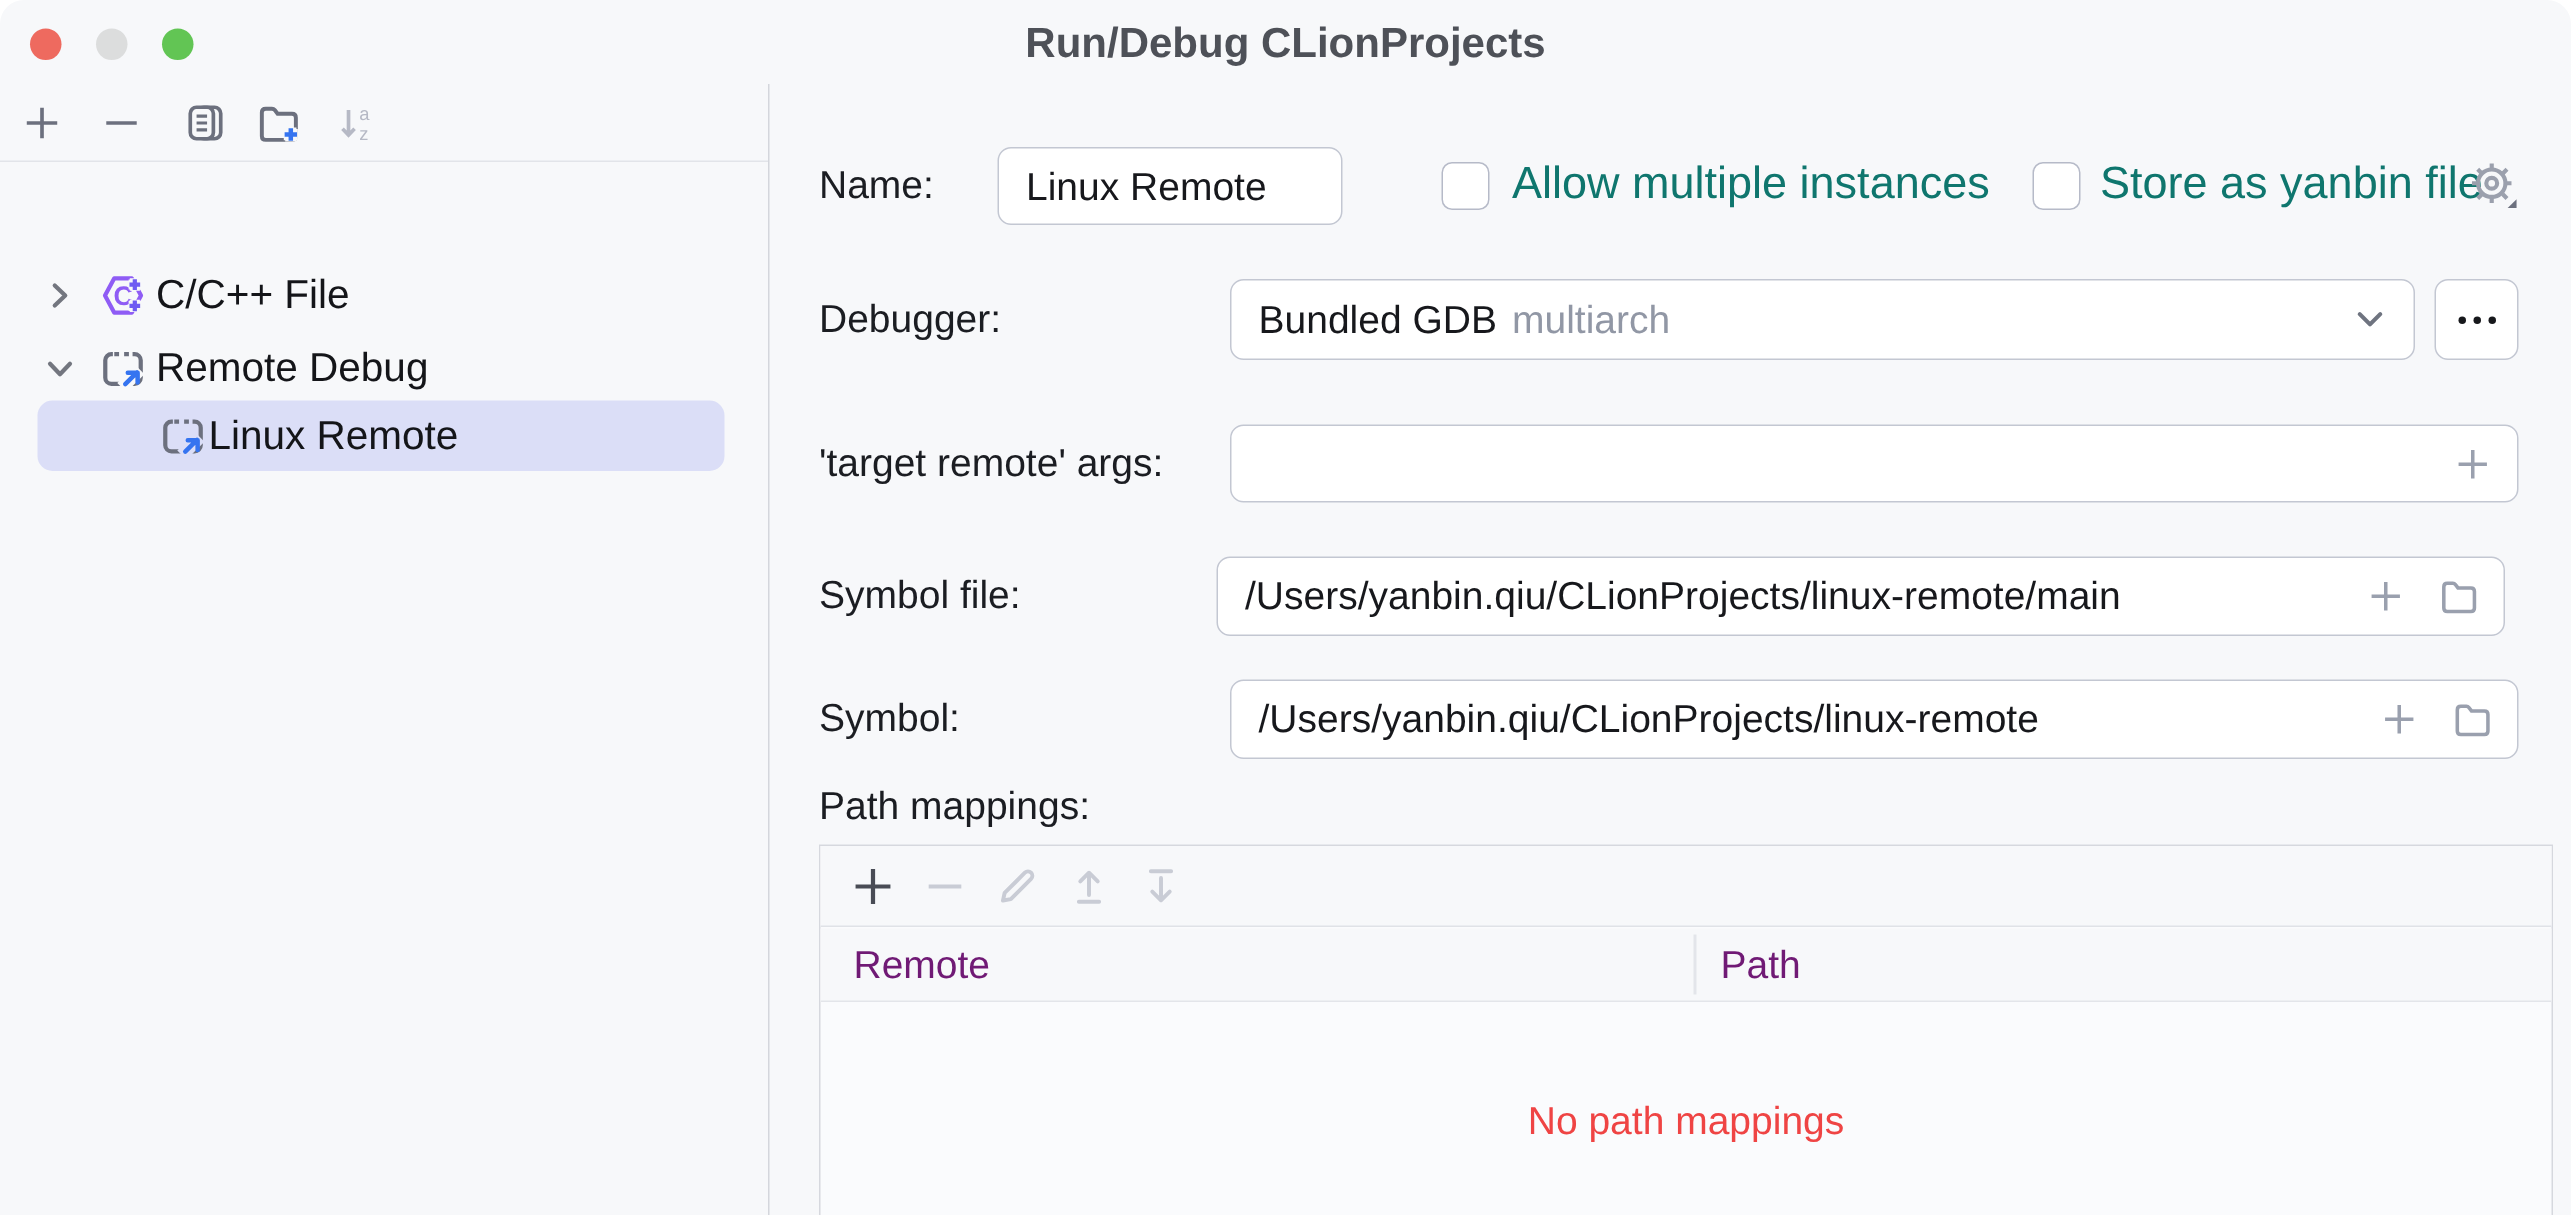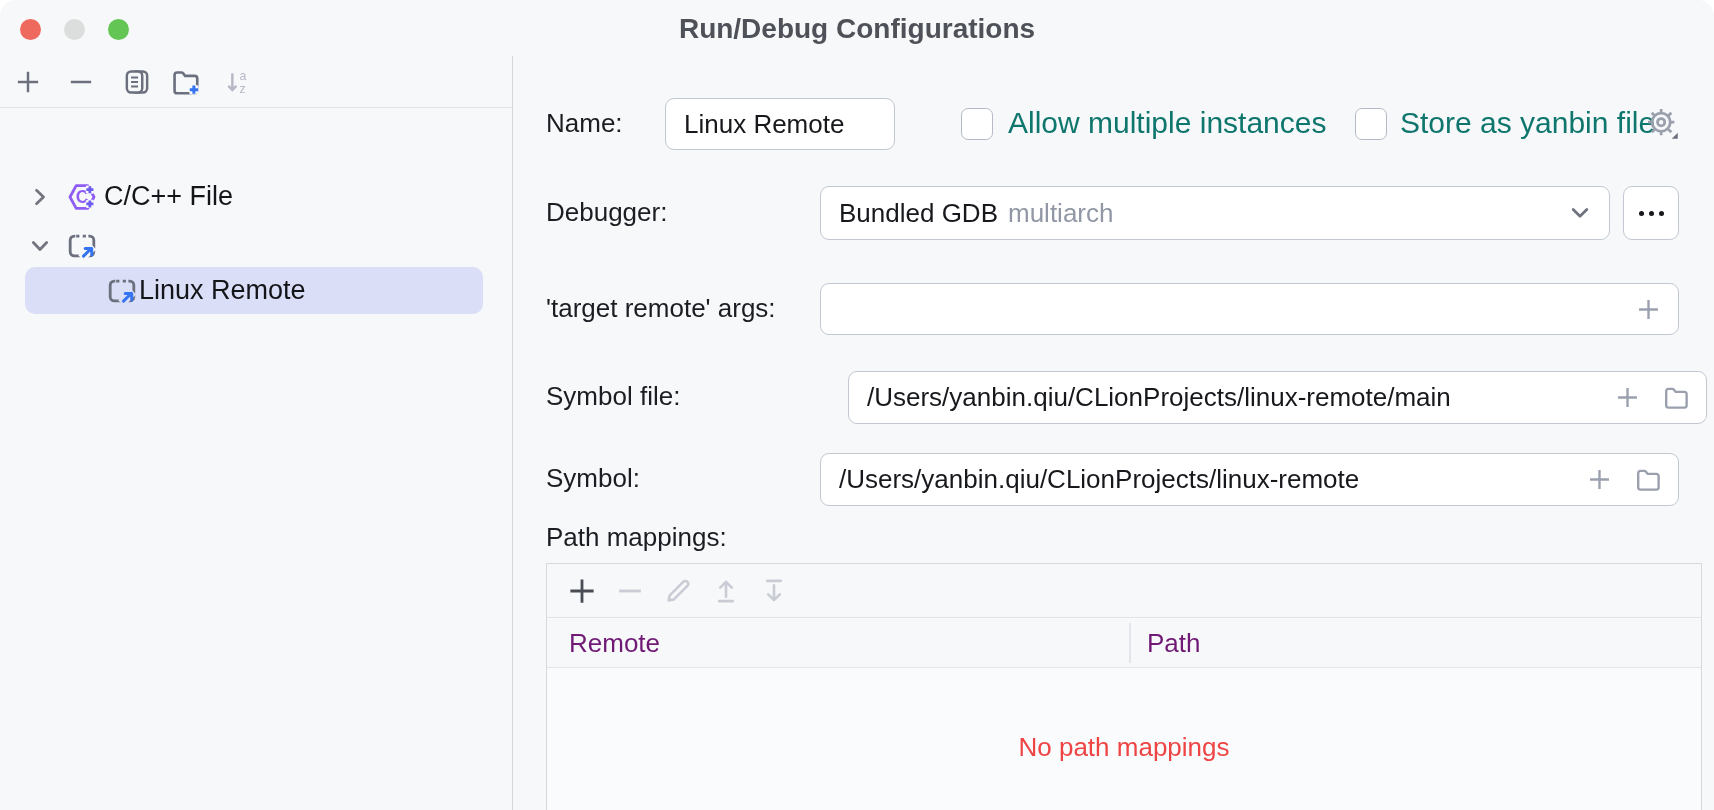--- a/index.html
+++ b/index.html
@@ -59,21 +59,21 @@
 </style>
 </head>
 <body>
 
 <div class="window">
 
   <div class="titlebar">
     <div class="light close"></div>
     <div class="light min"></div>
     <div class="light zoom"></div>
-    <div class="win-title">Run/Debug Configurations</div>
+    <div class="win-title">Run/Debug CLionProjects</div>
   </div>
 
   <div class="sidebar">
     <div class="side-toolbar">
       <div class="tbtn" style="left:13px">
         <svg width="28" height="28" viewBox="0 0 16 16">
           <path d="M8 2.2V13.8M2.2 8H13.8" stroke="#6c707e" stroke-width="1.4" fill="none"></path>
           </svg>
       </div>
       <div class="tbtn" style="left:66px">
@@ -123,20 +123,21 @@
         <svg class="chev" viewBox="0 0 16 16">
           <path d="M4.2 6 8 10l3.8-4" stroke="#73767f" stroke-width="1.6" fill="none" stroke-linecap="round" stroke-linejoin="round"></path>
           </svg>
         <svg class="t-icon" style="left:67px" viewBox="0 0 16 16">
           <rect x="1.7" y="2.7" width="12.6" height="10.6" rx="2.2" fill="none" stroke="#6c707e" stroke-width="1.5"></rect>
           <path d="M4.4 2.7h7" stroke="#f7f8fa" stroke-width="2.6"></path>
           <path d="M4.9 2.7h1.7M8.4 2.7h1.7" stroke="#6c707e" stroke-width="1.5"></path>
           <path d="M7.6 14.6 14 8.2" stroke="#f7f8fa" stroke-width="4.6"></path>
           <path d="M8.8 13.4l4.2-4.2M9.7 9.3h3.5v3.5" stroke="#3574f0" stroke-width="1.6" fill="none" stroke-linecap="round" stroke-linejoin="round"></path>
           </svg>
+        <div class="t-label" style="left:104px">Remote Debug</div>
       </div>
 
       <div class="tree-row" style="top:158px">
         <div class="row-sel"></div>
         <svg class="t-icon" style="left:107px" viewBox="0 0 16 16">
           <rect x="1.7" y="2.7" width="12.6" height="10.6" rx="2.2" fill="none" stroke="#6c707e" stroke-width="1.5"></rect>
           <path d="M4.4 2.7h7" stroke="#dbdef7" stroke-width="2.6"></path>
           <path d="M4.9 2.7h1.7M8.4 2.7h1.7" stroke="#6c707e" stroke-width="1.5"></path>
           <path d="M7.6 14.6 14 8.2" stroke="#dbdef7" stroke-width="4.6"></path>
           <path d="M8.8 13.4l4.2-4.2M9.7 9.3h3.5v3.5" stroke="#3574f0" stroke-width="1.6" fill="none" stroke-linecap="round" stroke-linejoin="round"></path>
@@ -186,21 +187,21 @@
   <div class="flabel" style="left:546px;top:292px">'target remote' args:</div>
   <div class="tinput" style="left:820px;top:283px;width:857px;height:50px">
     <div class="field-icons">
       <svg width="27" height="27" viewBox="0 0 16 16">
         <path d="M8 2.4v11.2M2.4 8h11.2" stroke="#9aa0ae" stroke-width="1.4" fill="none"></path>
         </svg>
     </div>
   </div>
 
   <div class="flabel" style="left:546px;top:380px">Symbol file:</div>
-  <div class="tinput" style="left:848px;top:371px;width:857px;height:51px">
+  <div class="tinput" style="left:811px;top:371px;width:857px;height:51px">
     <span class="val">/Users/yanbin.qiu/CLionProjects/linux-remote/main</span>
     <div class="field-icons">
       <svg width="27" height="27" viewBox="0 0 16 16">
         <path d="M8 2.4v11.2M2.4 8h11.2" stroke="#9aa0ae" stroke-width="1.4" fill="none"></path>
         </svg>
       <svg width="27" height="27" viewBox="0 0 16 16">
         <path d="M1.9 12.6V4.3q0-1.4 1.4-1.4h2.2q.6 0 1 .5l1 1.3h5.1q1.4 0 1.4 1.4v6.5q0 1.4-1.4 1.4H3.3q-1.4 0-1.4-1.4Z" fill="none" stroke="#9aa0ae" stroke-width="1.4"></path>
         </svg>
     </div>
   </div>

